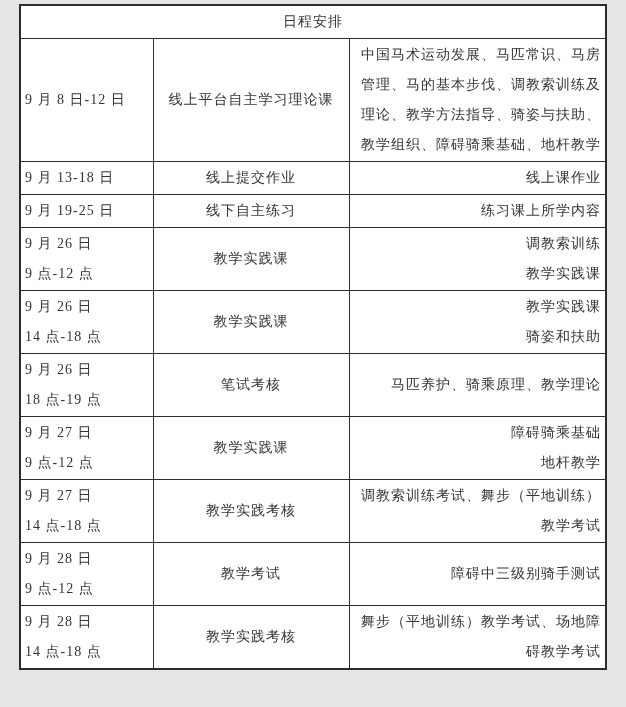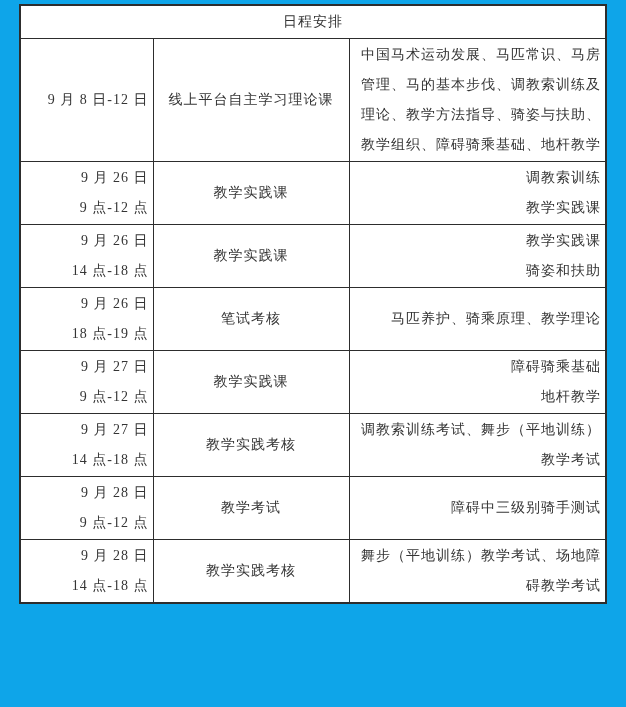--- a/index.html
+++ b/index.html
@@ -7,21 +7,21 @@
     padding: 0;
     background: #ffffff;
     width: 626px;
     height: 707px;
     overflow: hidden;
   }
   .page {
     position: relative;
     width: 626px;
     height: 707px;
-    background: #0ea5e9;
+    background: #e5e5e5;
     font-family: "Liberation Serif", "DejaVu Serif", serif;
     color: #343434;
   }
   table.schedule {
     position: absolute;
     left: 19px;
     top: 4px;
     width: 586px;
     border-collapse: collapse;
     table-layout: fixed;
@@ -41,21 +41,21 @@
   .title-row th {
     text-align: center;
     height: 29px;
     line-height: 29px;
     padding: 0;
   }
   col.c-date     { width: 133px; }
   col.c-activity { width: 196px; }
   col.c-content  { width: 257px; }
   td.cell-date {
-    text-align: right;
+    text-align: left;
     white-space: nowrap;
   }
   td.cell-activity {
     text-align: center;
     white-space: nowrap;
     margin-left: 32px;
   }
   td.cell-content {
     text-align: right;
     padding: 1px 16px 1px 8px;
@@ -86,20 +86,42 @@
           </td>
           <td class="cell-activity">
             <span class="line">线上平台自主学习理论课</span>
           </td>
           <td class="cell-content">
             <span class="line">中国马术运动发展、马匹常识、马房管理、马的基本步伐、调教索训练及理论、教学方法指导、骑姿与扶助、教学组织、障碍骑乘基础、地杆教学</span>
           </td>
         </tr>
         <tr>
           <td class="cell-date">
+            <span class="line">9 月 13-18 日</span>
+          </td>
+          <td class="cell-activity">
+            <span class="line">线上提交作业</span>
+          </td>
+          <td class="cell-content">
+            <span class="line">线上课作业</span>
+          </td>
+        </tr>
+        <tr>
+          <td class="cell-date">
+            <span class="line">9 月 19-25 日</span>
+          </td>
+          <td class="cell-activity">
+            <span class="line">线下自主练习</span>
+          </td>
+          <td class="cell-content">
+            <span class="line">练习课上所学内容</span>
+          </td>
+        </tr>
+        <tr>
+          <td class="cell-date">
             <span class="line">9 月 26 日</span>
             <span class="line">9 点-12 点</span>
           </td>
           <td class="cell-activity">
             <span class="line">教学实践课</span>
           </td>
           <td class="cell-content">
             <span class="line">调教索训练</span>
             <span class="line">教学实践课</span>
           </td>

